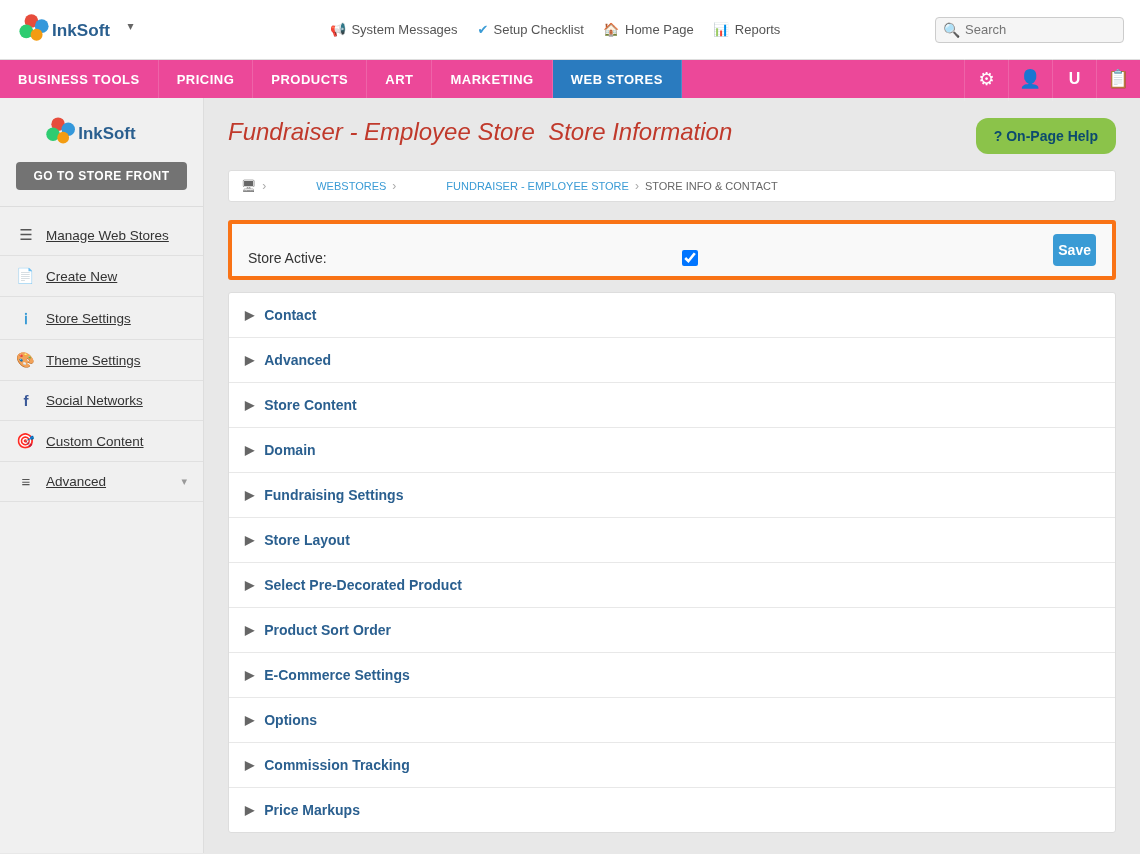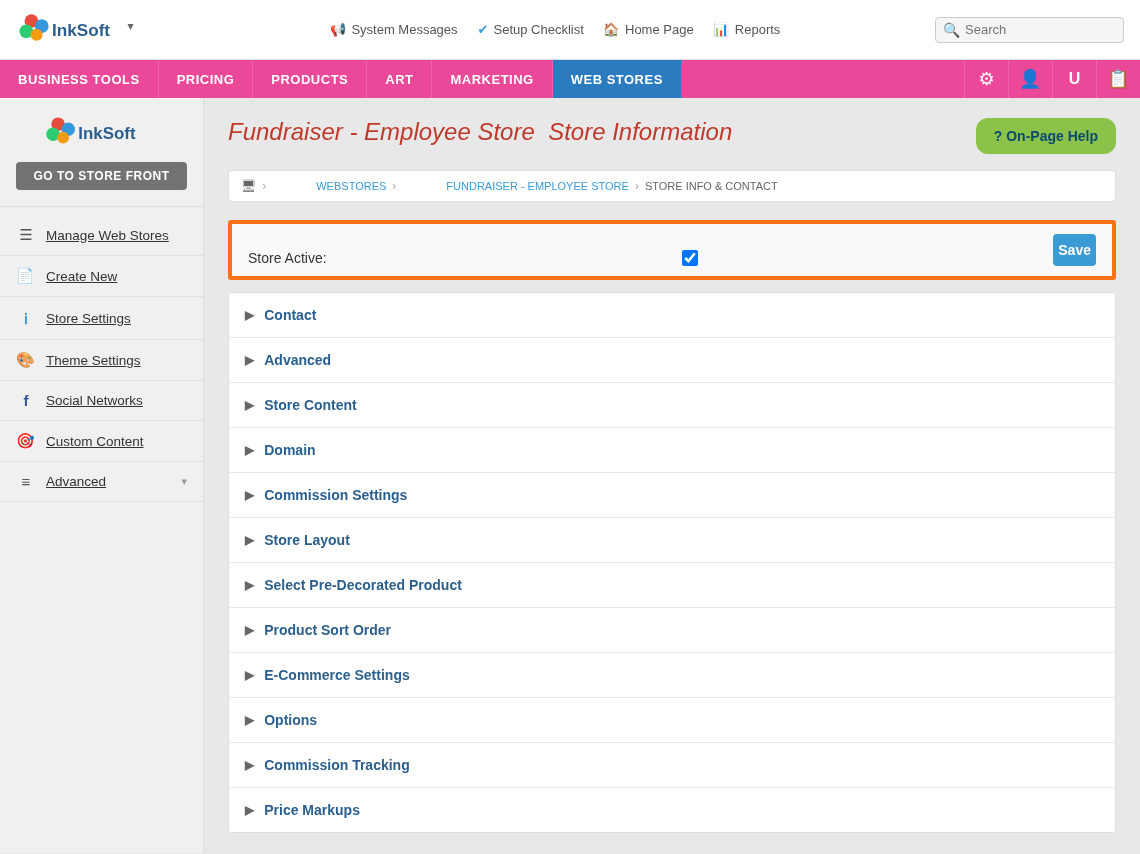--- a/index.html
+++ b/index.html
@@ -396,21 +396,21 @@
         <div class="accordion-item">
     <span class="accordion-arrow">▶</span>
     <span>Store Content</span>
   </div>
         <div class="accordion-item">
     <span class="accordion-arrow">▶</span>
     <span>Domain</span>
   </div>
         <div class="accordion-item">
     <span class="accordion-arrow">▶</span>
-    <span>Commission Settings</span>
+    <span>Fundraising Settings</span>
   </div>
         <div class="accordion-item">
     <span class="accordion-arrow">▶</span>
     <span>Store Layout</span>
   </div>
         <div class="accordion-item">
     <span class="accordion-arrow">▶</span>
     <span>Select Pre-Decorated Product</span>
   </div>
         <div class="accordion-item">

